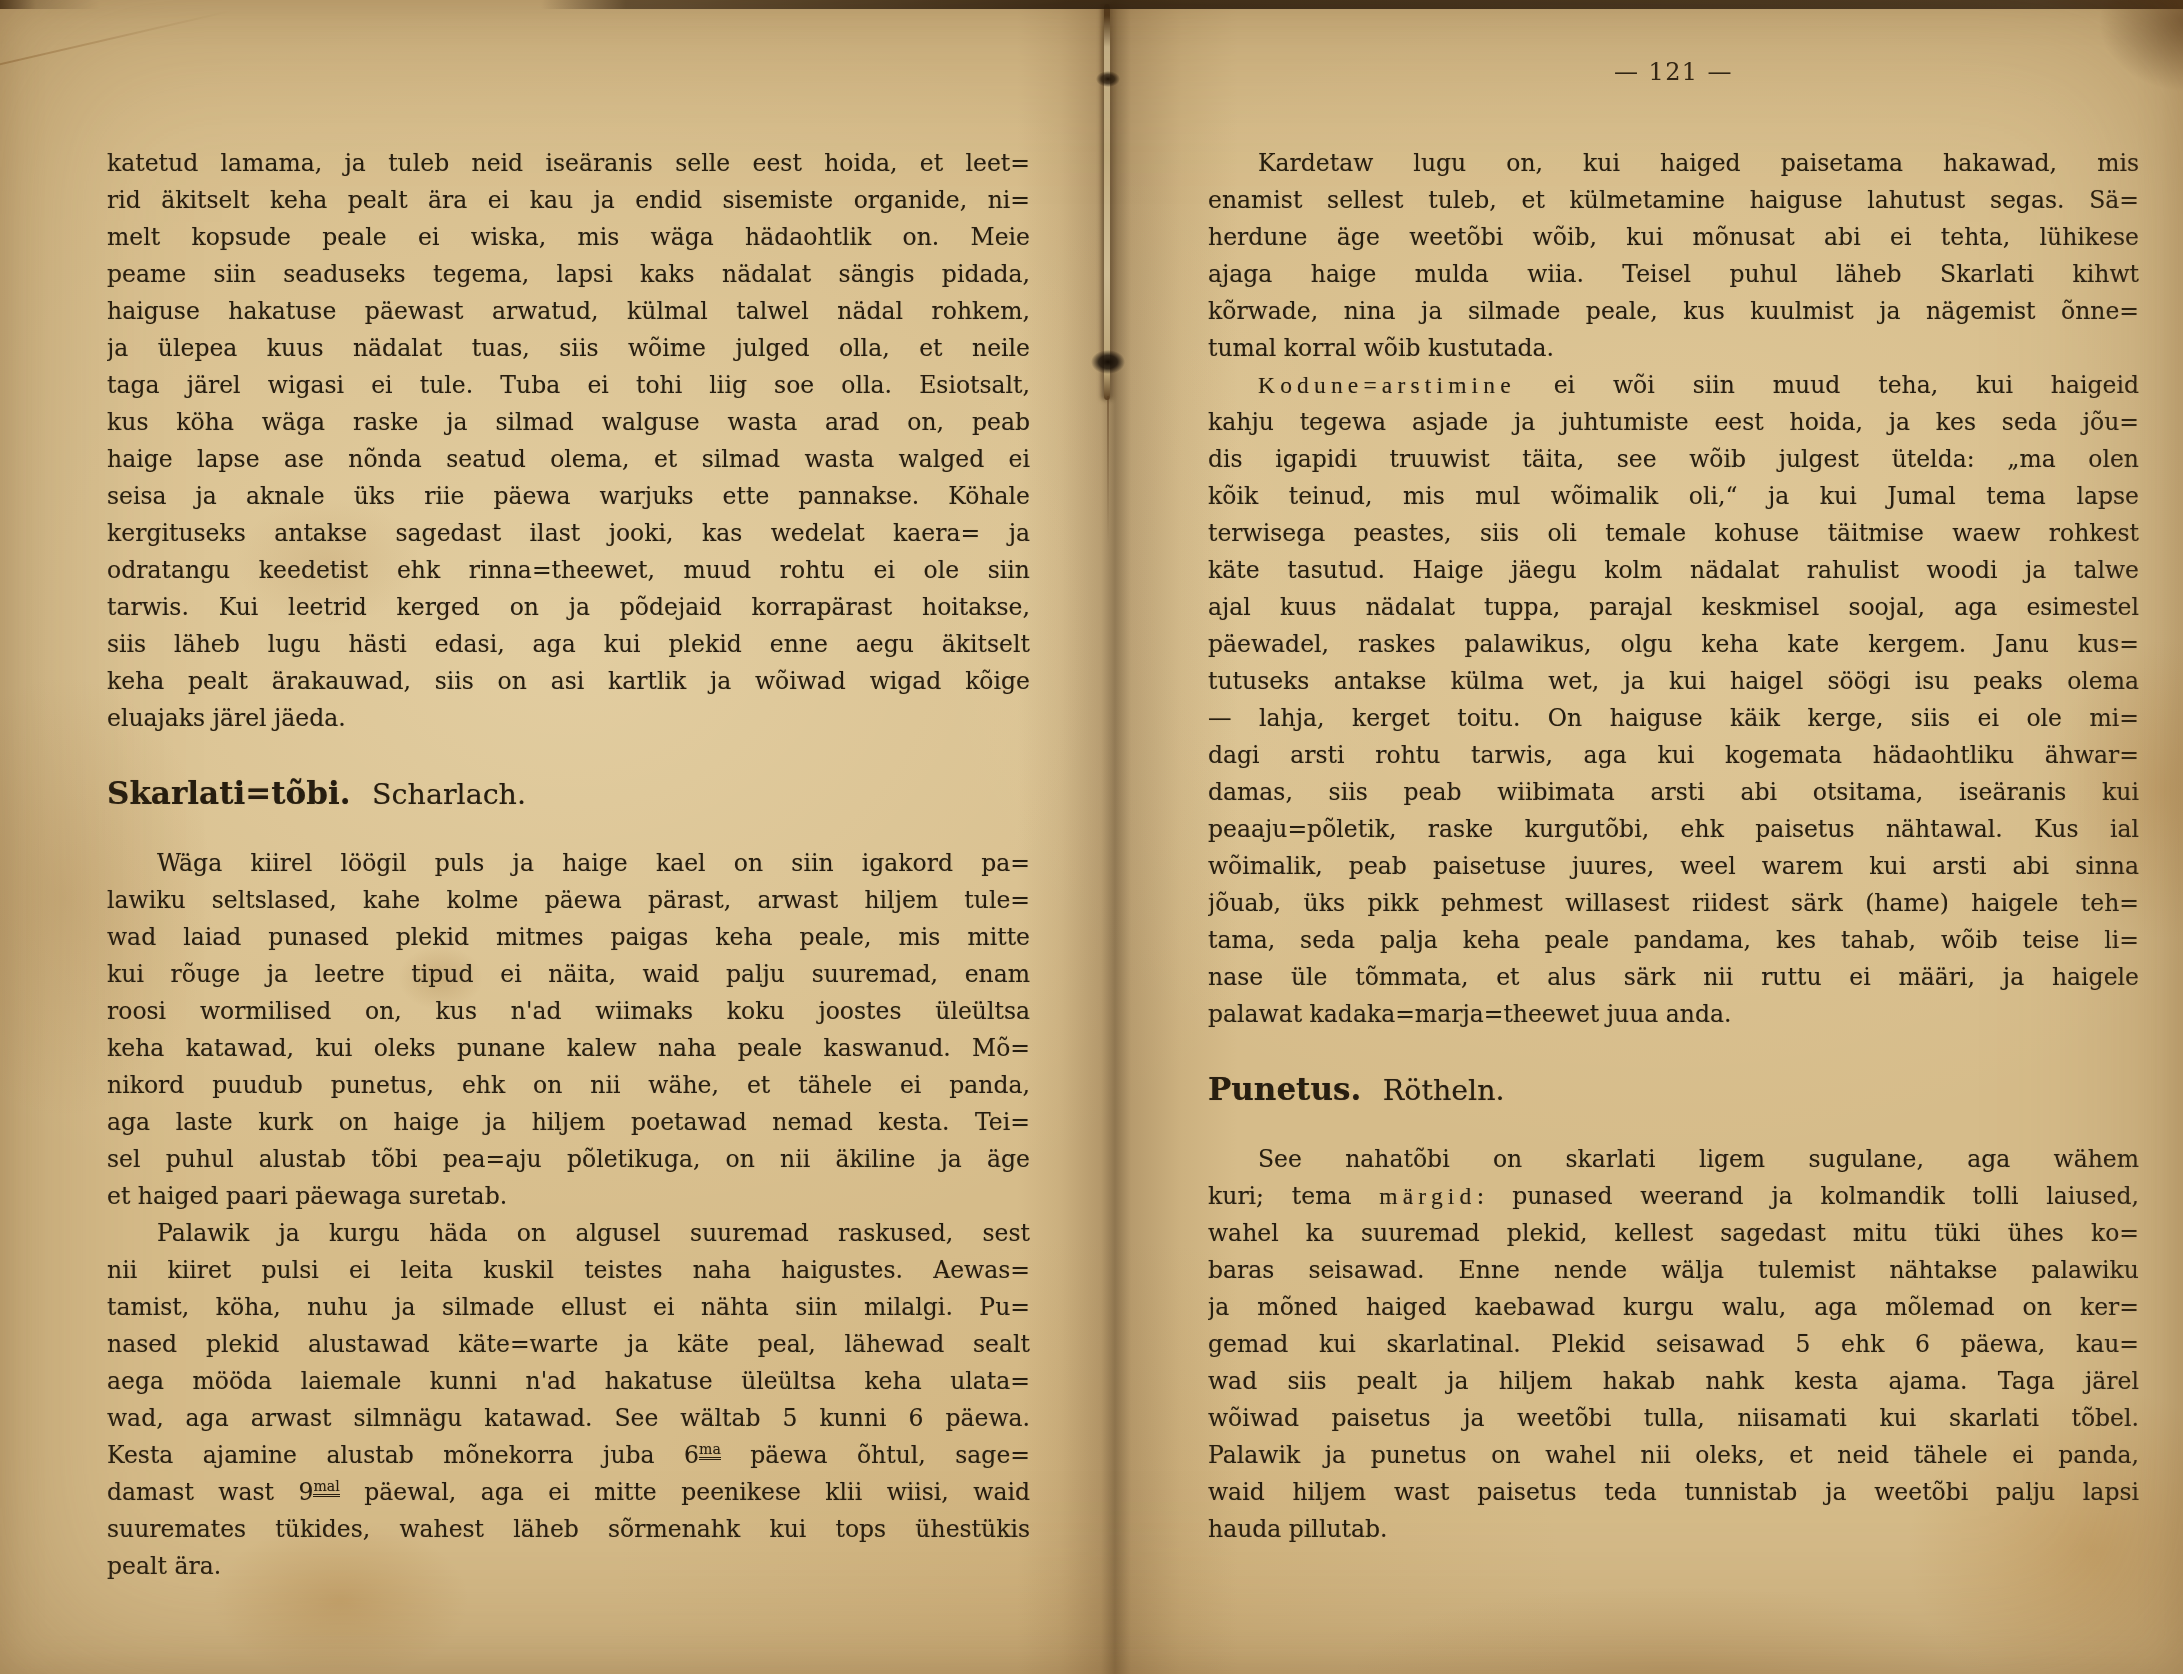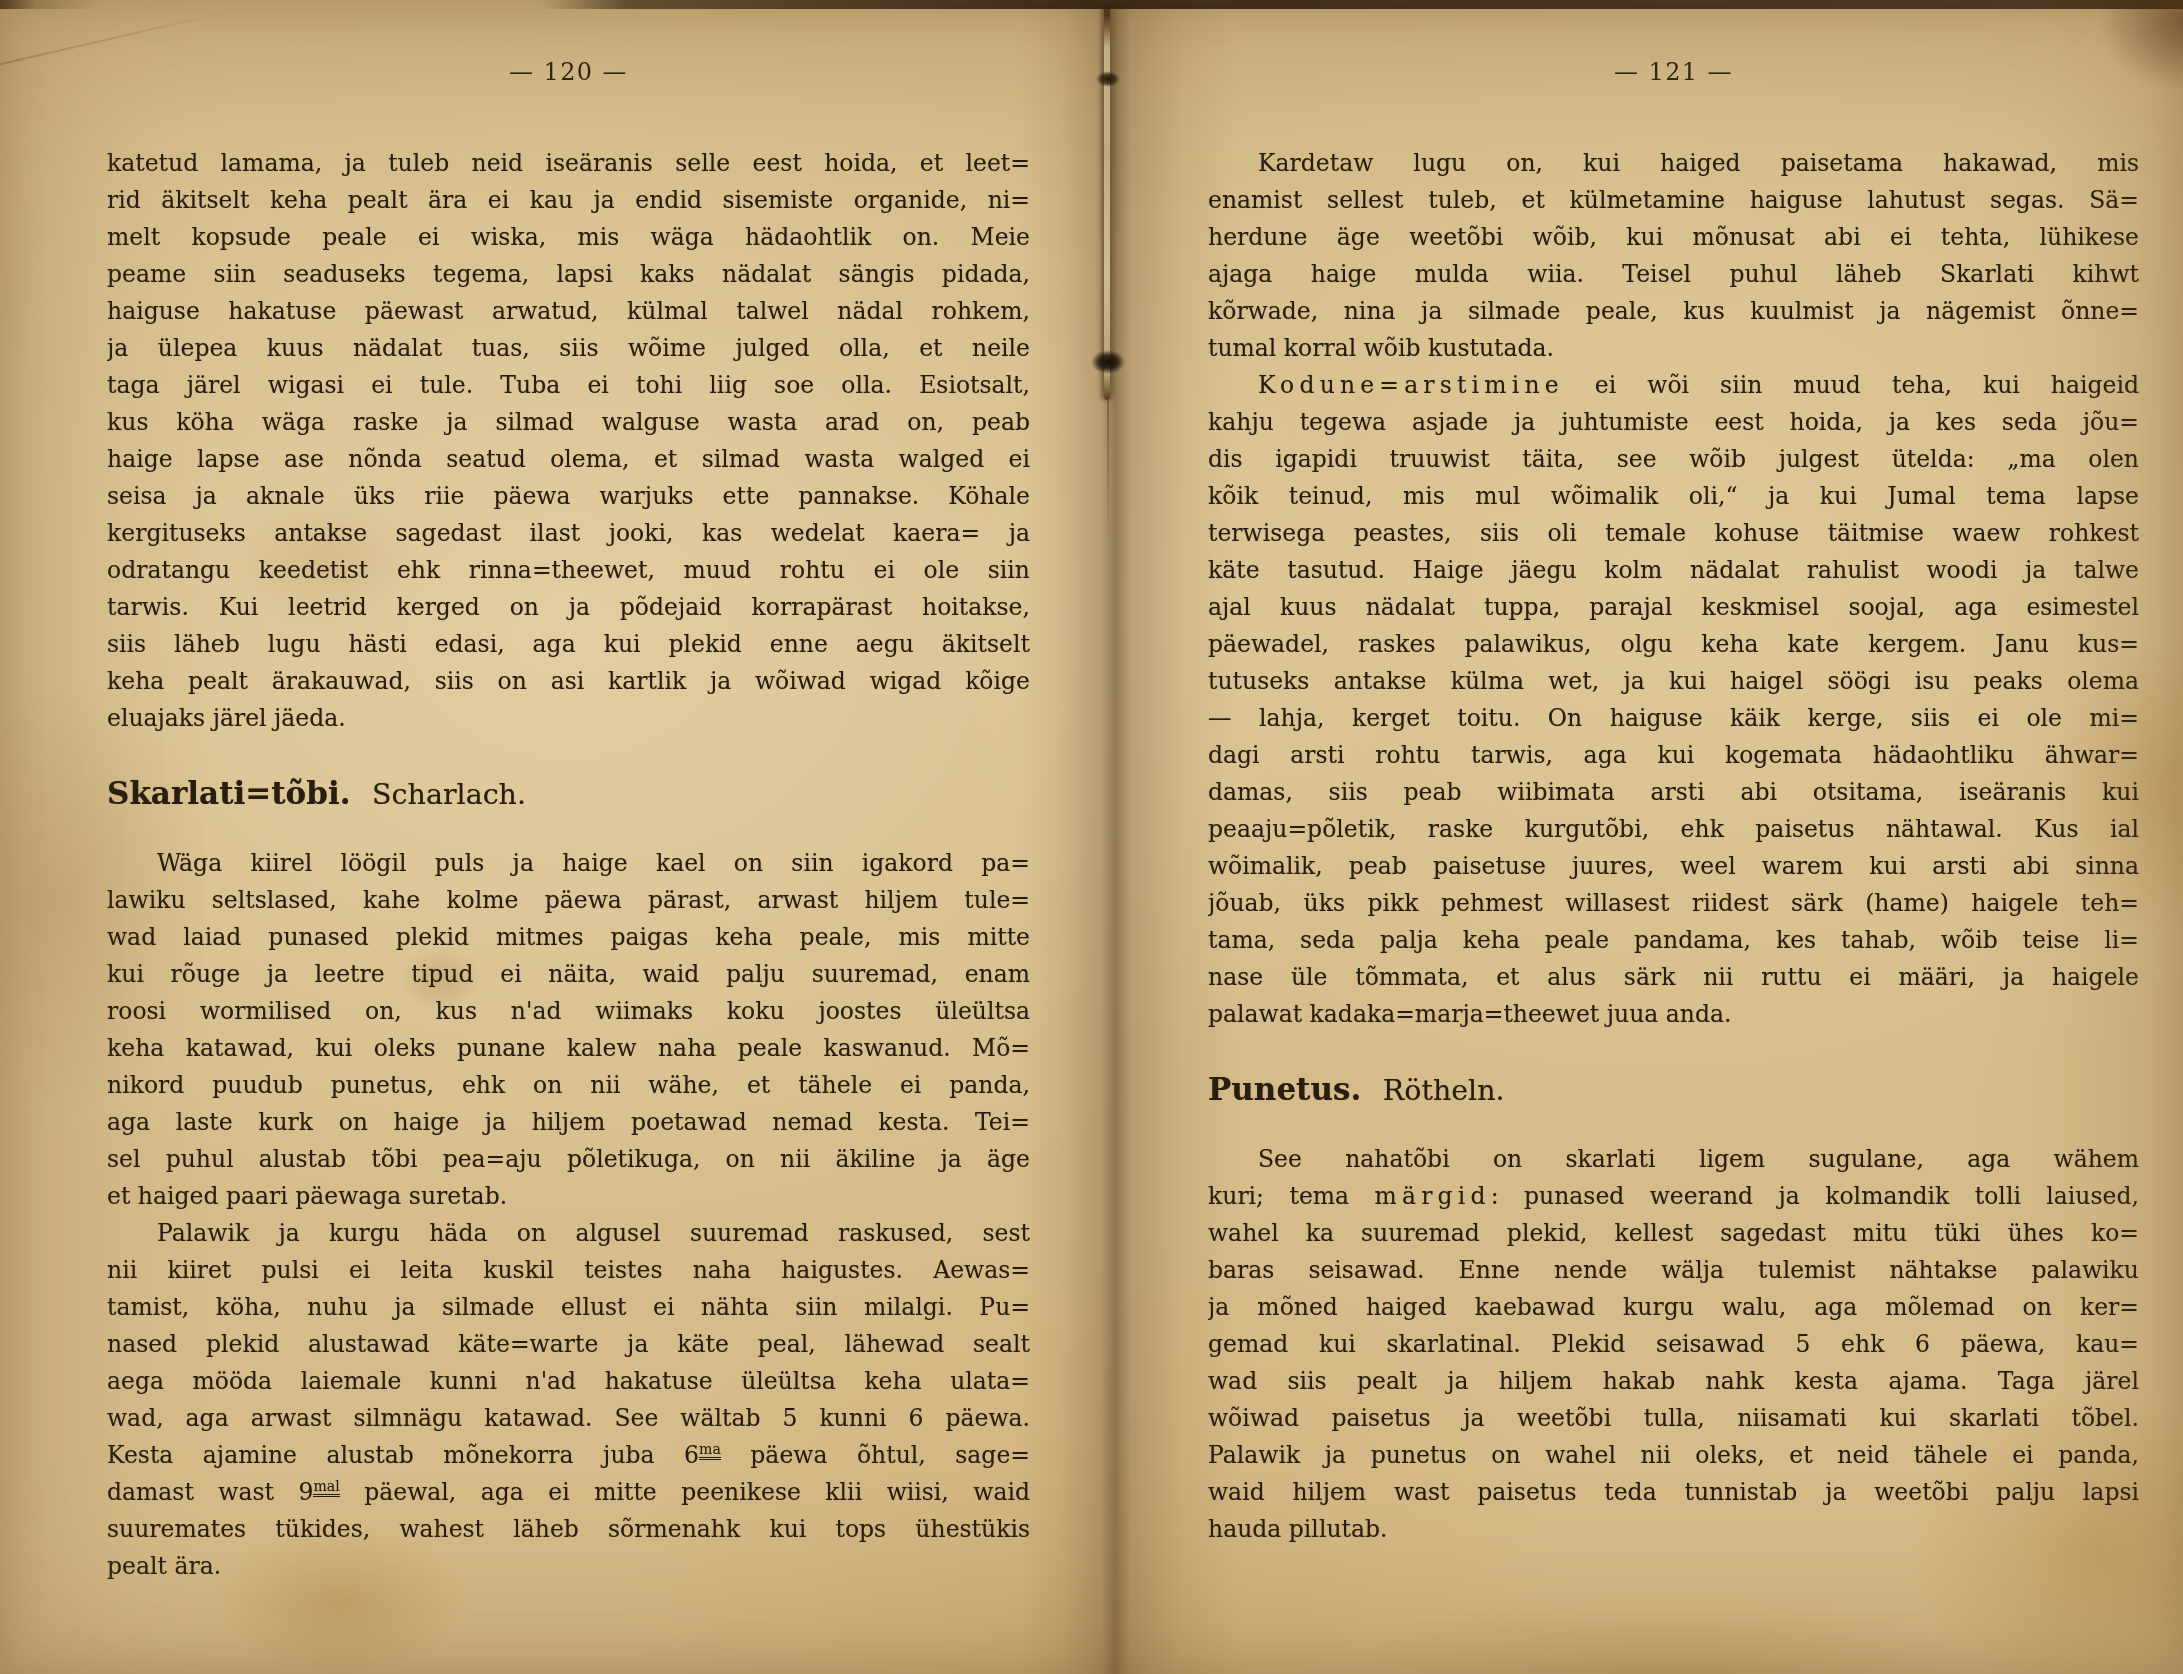--- a/index.html
+++ b/index.html
@@ -67,21 +67,21 @@
   .ln{font-size:23.5px;line-height:37px;height:37px;overflow:hidden;
     text-align:justify;text-align-last:justify;
     text-shadow:0 0 0.7px rgba(45,30,12,.35);}
   .ln.i{text-indent:50px;}
   .ln.e{text-align:left;text-align-last:left;}
   .hd{height:37px;line-height:37px;margin:38px 0 33px;
     font-weight:bold;font-size:31px;text-shadow:0 0 0.7px rgba(45,30,12,.5);}
   .hd .de{font-weight:normal;font-size:28.5px;}
   .sup{vertical-align:super;font-size:0.60em;line-height:1;
     border-bottom:3.6px double #271e10;padding-bottom:0;}
-  .sp{letter-spacing:0.22em;}
+  .sp{letter-spacing:0.22em;font-family:Liberation Serif, serif;}
 </style>
 </head>
 <body>
 
 <div class="spread">
   <div class="stain s1"></div>
   <div class="stain s2"></div>
   <div class="stain s3"></div>
   <div class="stain s4"></div>
   <div class="stain s5"></div>
@@ -90,21 +90,20 @@
   <div class="stain s8"></div>
 
   <div class="gutter"></div>
   <div class="thread"></div>
   <div class="thread-hole-top"></div>
   <div class="thread-hole-bottom"></div>
   <div class="thread-tail"></div>
   <div class="edge-top"></div>
   <div class="crease-topleft"></div>
 
-  <div class="pagenum left">—  120  —</div>
   <div class="pagenum right">—  121  —</div>
 
   <div class="pagebody left">
       <div class="ln">katetud lamama, ja tuleb neid iseäranis selle eest hoida, et leet=</div>
       <div class="ln">rid äkitselt keha pealt ära ei kau ja endid sisemiste organide, ni=</div>
       <div class="ln">melt kopsude peale ei wiska, mis wäga hädaohtlik on.  Meie</div>
       <div class="ln">peame siin seaduseks tegema, lapsi kaks nädalat sängis pidada,</div>
       <div class="ln">haiguse hakatuse päewast arwatud, külmal talwel nädal rohkem,</div>
       <div class="ln">ja ülepea kuus nädalat tuas, siis wõime julged olla, et neile</div>
       <div class="ln">taga järel wigasi ei tule.  Tuba ei tohi liig soe olla.  Esiotsalt,</div>

